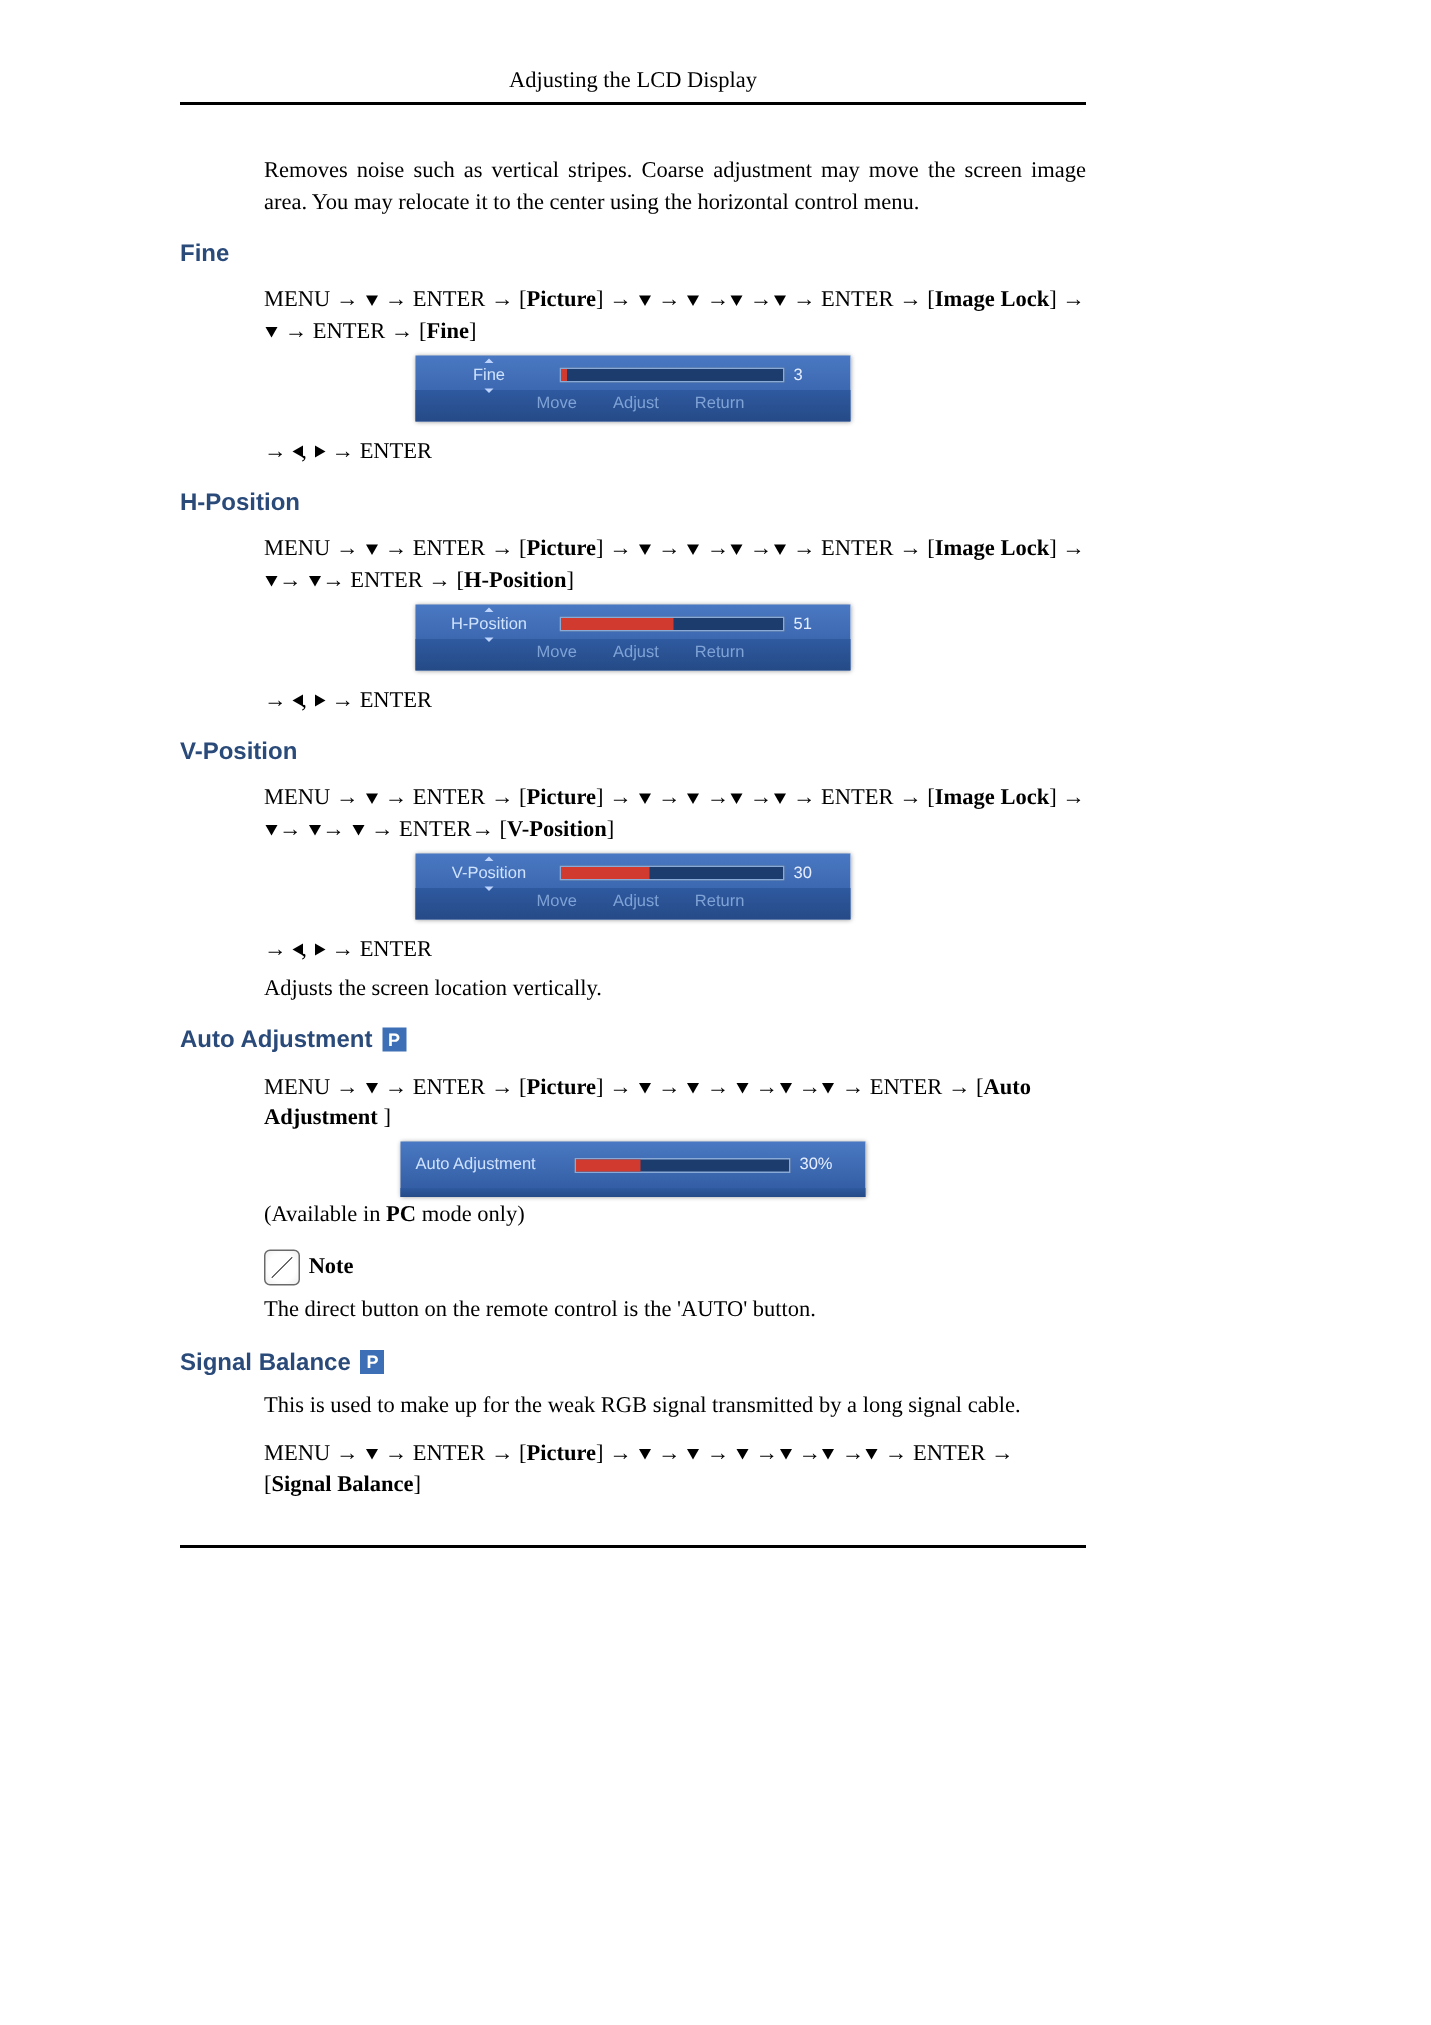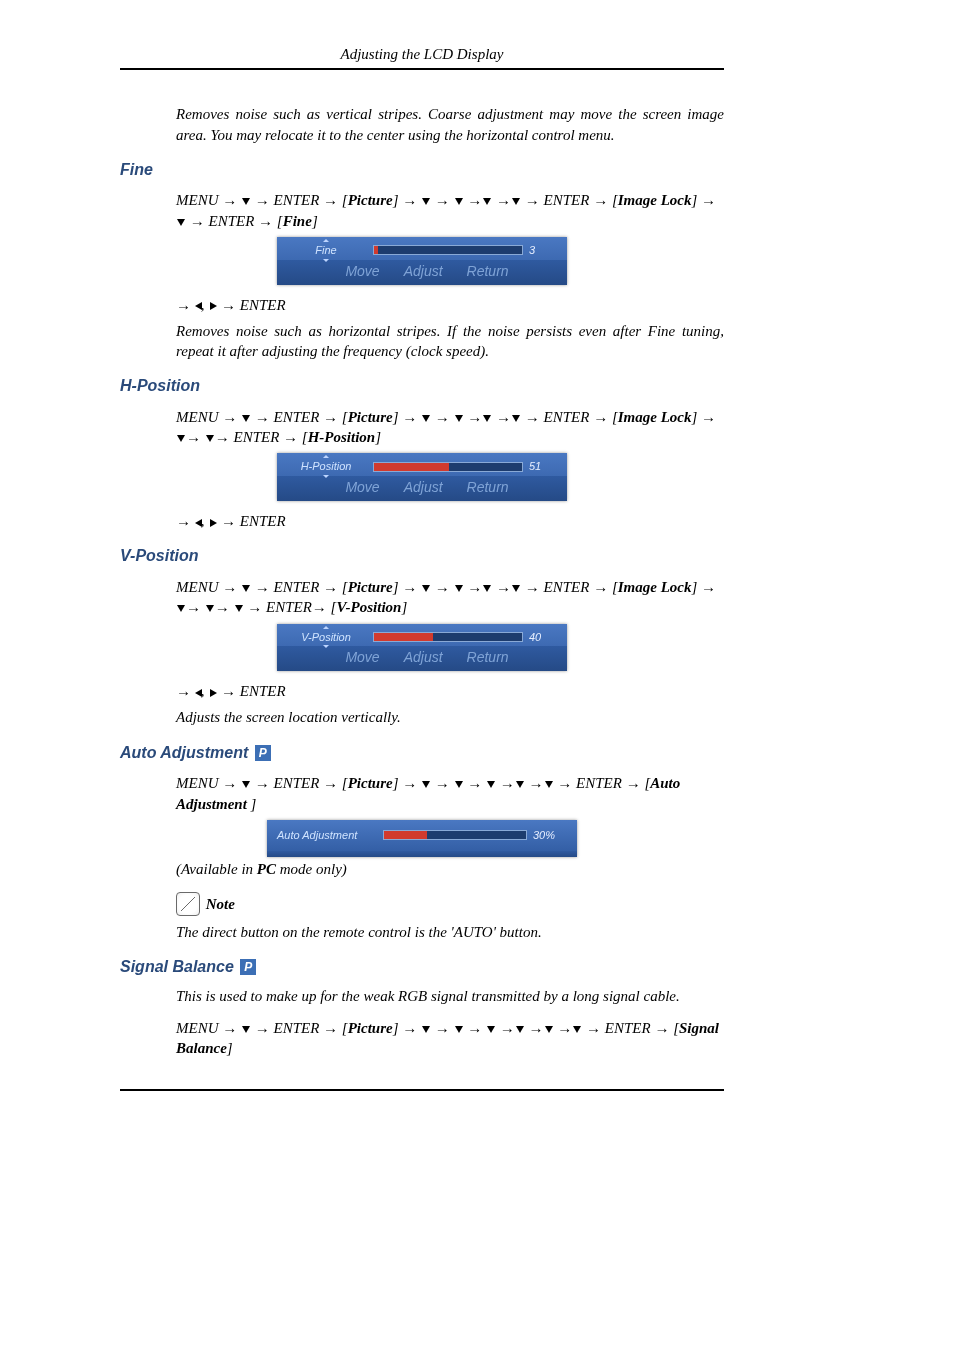--- a/index.html
+++ b/index.html
@@ -7,21 +7,20 @@
     font-size: 15px;
     line-height: 1.35;
     margin: 0;
     background: #fff;
     color: #000;
   }
   .page {
     width: 844px;
     box-sizing: border-box;
     padding: 44px 120px 60px 120px;
-    font-style: italic;
   }
   .header-line {
     text-align: center;
     padding-bottom: 4px;
     font-size: 15px;
   }
   hr.thick {
     border: none;
     border-top: 2px solid #000;
     margin: 0 0 34px 0;
@@ -110,21 +109,21 @@
   .osd-val {
     width: 30px;
     text-align: left;
     color: #e6eeff;
   }
   .osd-hints {
     display: flex;
     justify-content: center;
     gap: 14px;
     padding: 2px 0 4px 0;
-    font-size: 14px;
+    font-size: 11px;
     color: #7fa3d6;
     background: linear-gradient(#2f5aa0, #254a86);
   }
   .osd-hints span::before {
     content: "";
     display: inline-block;
     width: 7px; height: 7px;
     margin-right: 3px;
     vertical-align: middle;
   }
@@ -210,21 +209,20 @@
         <span>Adjust</span>
         <span>Return</span>
       </div>
     </div>
   </div>
 
   <p class="nav-para">
     → <span class="tri-left"></span>, <span class="tri-right"></span> → <span>ENTER</span>
   </p>
 
-  <p class="body-para">Removes noise such as horizontal stripes. If the noise persists even after Fine tuning, repeat it after adjusting the frequency (clock speed).</p>
 
   <h2 class="section">H-Position</h2>
 
   <p class="nav-para">
     <span>MENU</span> → <span class="tri-down"></span> →
     <span>ENTER</span> → [<b>Picture</b>] →
     <span class="tri-down"></span> → <span class="tri-down"></span> →<span class="tri-down"></span> →<span class="tri-down"></span> →
     <span>ENTER</span> → [<b>Image Lock</b>] →
     <span class="tri-down"></span>→ <span class="tri-down"></span>→
     <span>ENTER</span> → [<b>H-Position</b>]
@@ -271,21 +269,21 @@
     <div class="osd">
       <div class="osd-row">
         <div class="osd-label-cell">
           <span class="osd-arrow-up"></span>
           <span>V-Position</span>
           <span class="osd-arrow-down"></span>
         </div>
         <div class="osd-bar">
             <div class="osd-bar-fill" style="width:40%"></div>
           </div>
-        <div class="osd-val">40</div>
+        <div class="osd-val">30</div>
       </div>
       <div class="osd-hints">
         <span>Move</span>
         <span>Adjust</span>
         <span>Return</span>
       </div>
     </div>
   </div>
 
   <p class="nav-para">

